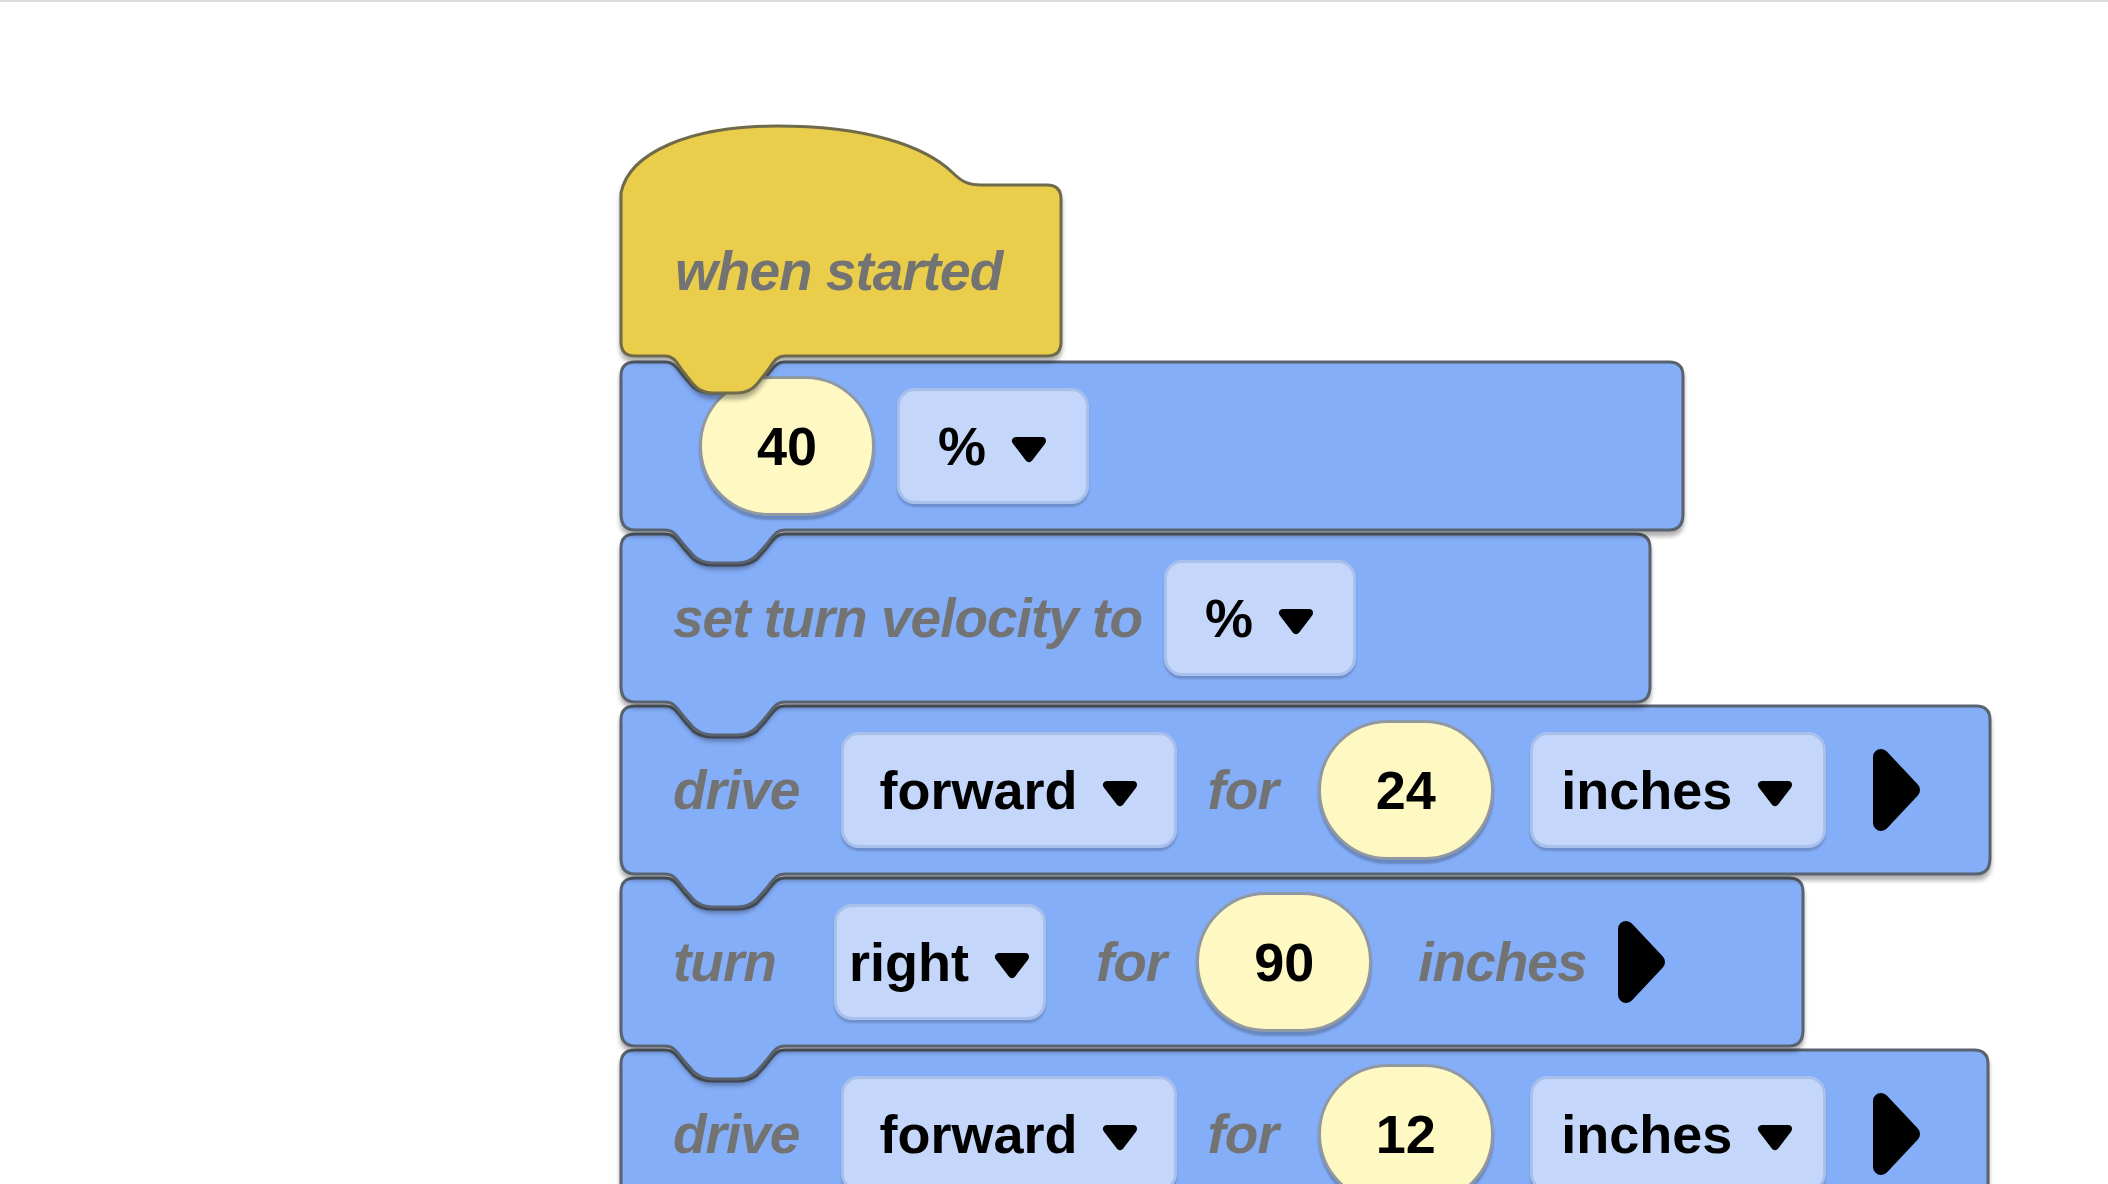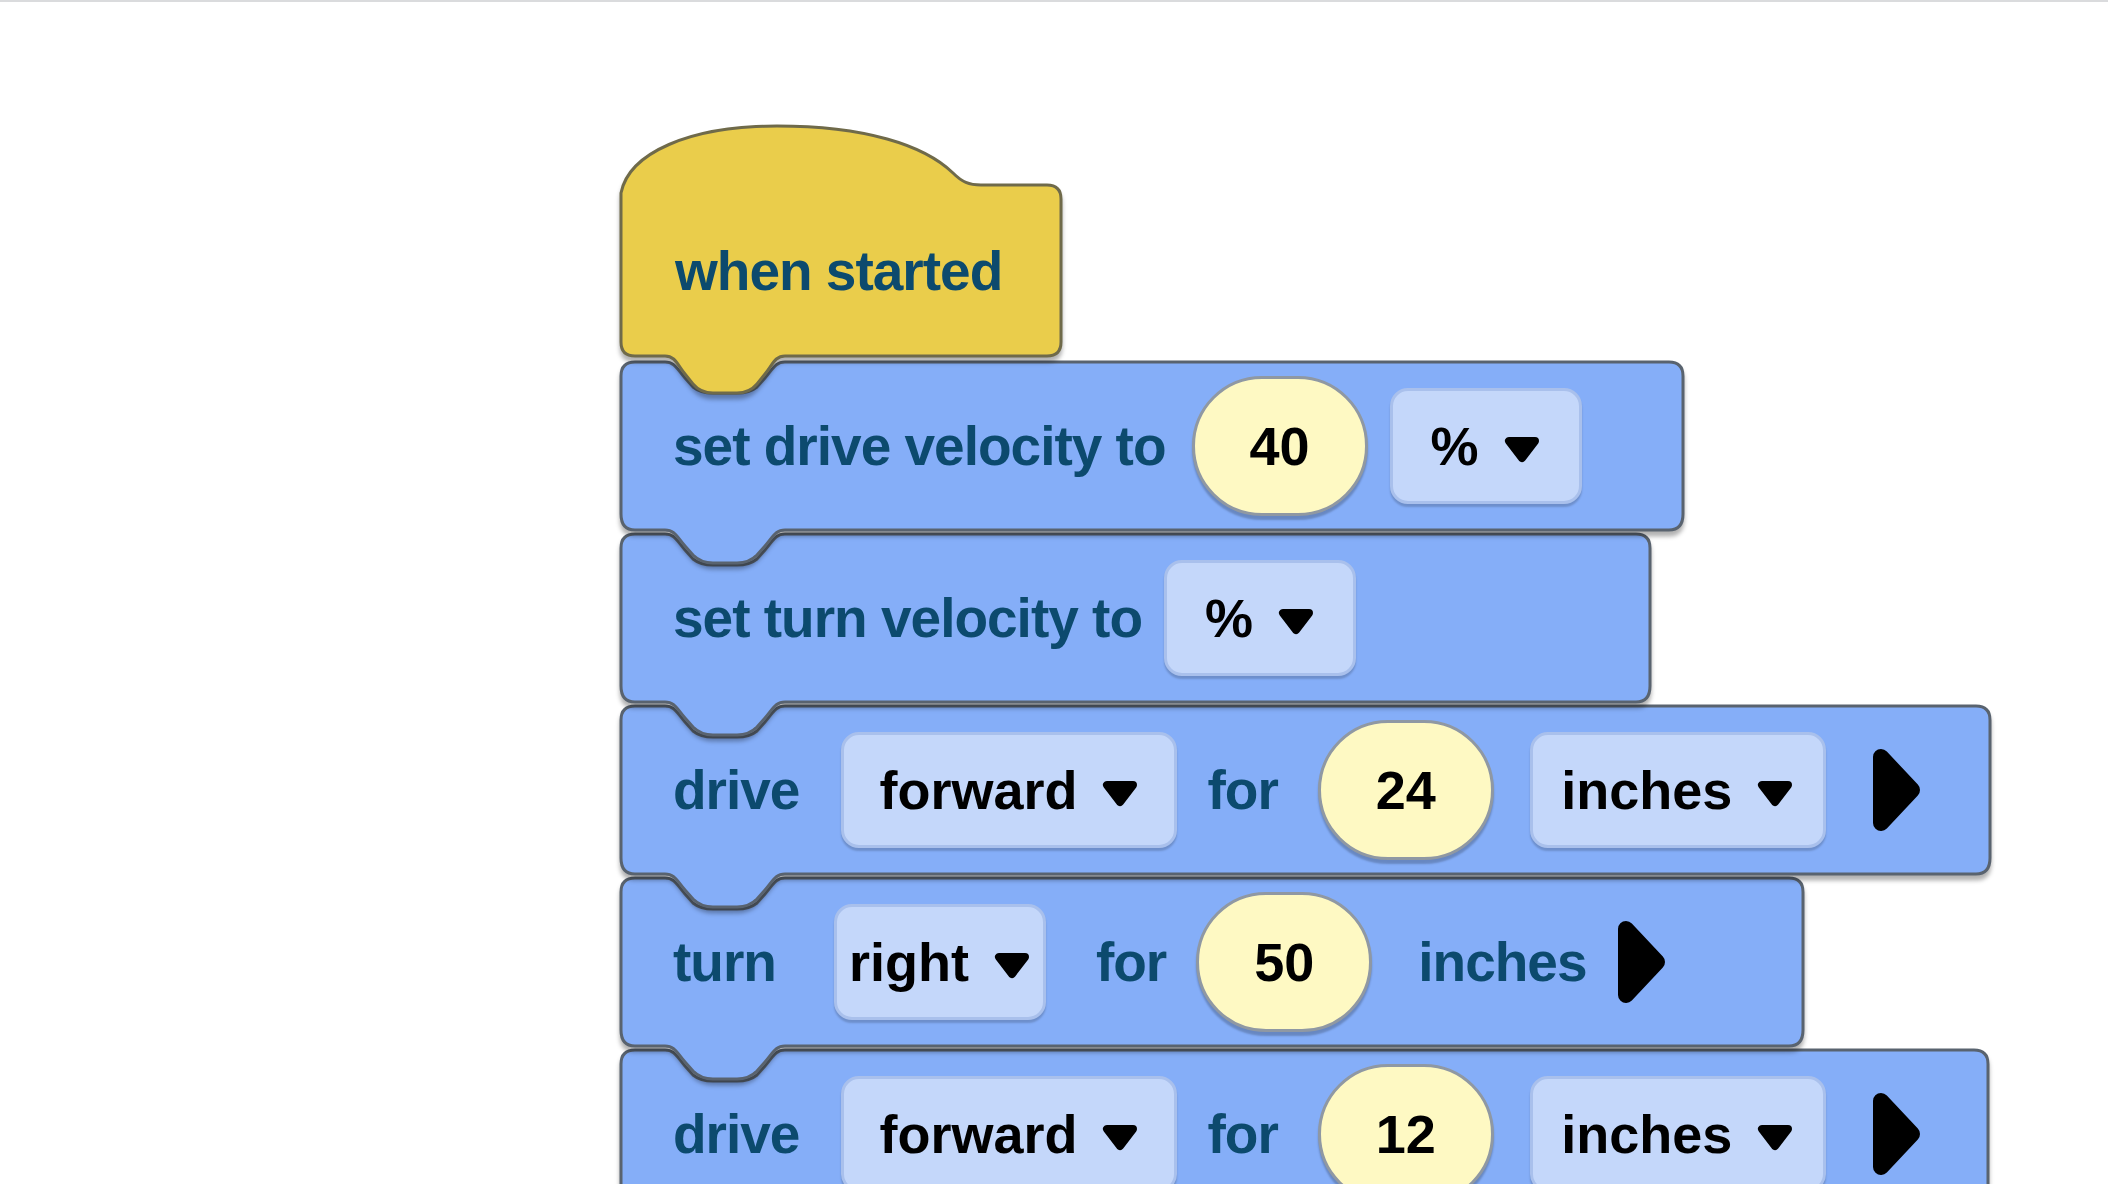--- a/index.html
+++ b/index.html
@@ -5,21 +5,21 @@
   html,body{margin:0;padding:0;background:#ffffff;}
   .canvas{position:relative;width:2108px;height:1184px;background:#ffffff;overflow:hidden;
           font-family:"Liberation Sans",sans-serif;}
   .topline{position:absolute;top:0;left:0;right:0;height:2px;background:#dadbdd;}
   .block{position:absolute;}
   .block > svg{position:absolute;left:0;top:0;overflow:visible;
                filter:drop-shadow(0px 5px 2px rgba(0,0,0,0.30));}
   .row{position:absolute;left:0;top:0;height:172px;width:100%;display:flex;align-items:center;
        padding-left:54px;box-sizing:border-box;}
   .hatrow{top:62px;height:171px;padding-left:56px;}
-  .lbl{font-weight:700;font-size:55px;letter-spacing:-1px;color:#0c4a6e;white-space:nowrap;flex:none;}
+  .lbl{font-weight:700;font-size:55px;letter-spacing:-1px;color:#737373;white-space:nowrap;flex:none;font-style:italic;}
   .num{width:176px;height:140px;border-radius:70px;background:#fef9c3;border:3px solid #8f98a3;
        box-shadow:0 4px 2px rgba(0,0,0,0.22);display:flex;align-items:center;justify-content:center;
        font-weight:700;font-size:54px;color:#000;box-sizing:border-box;flex:none;}
   .dd{height:116px;border-radius:18px;background:#c4d7fa;border:3px solid #a9c0ec;
       box-shadow:0 3px 2px rgba(0,0,0,0.18);display:flex;align-items:center;justify-content:center;
       gap:24px;font-weight:700;font-size:54px;color:#000;box-sizing:border-box;flex:none;white-space:nowrap;}
   .caret{flex:none;margin-top:6px;}
   .caret path{fill:#000;stroke:#000;stroke-width:8;stroke-linejoin:round;}
   .play{flex:none;}
   .play path{fill:#000;stroke:#000;stroke-width:16;stroke-linejoin:round;}
@@ -39,21 +39,20 @@
     <div class="row hatrow">
       <span class="lbl">when started</span>
     </div>
   </div>
 
   <div class="block" style="left:619px;top:360px;width:1066px;height:172px;z-index:6">
     <svg width="1066" height="208" viewBox="0 0 1066 208">
       <path class="stmtshape" d="M 16 2 L 46 2 C 56 2 58 9 66 18 L 74 27 C 79 31 86 33 94 33 L 118 33 C 126 33 133 31 138 27 L 146 18 C 154 9 156 2 166 2 L 1050 2 Q 1064 2 1064 16 L 1064 154 Q 1064 170 1050 170 L 166 170 C 156 170 154 177 146 186 L 138 195 C 133 200 126 203 118 203 L 94 203 C 86 203 79 200 74 195 L 66 186 C 58 177 56 170 46 170 L 16 170 Q 2 170 2 154 L 2 16 Q 2 2 16 2 Z"></path>
     </svg>
     <div class="row">
-      <span class="lbl">set drive velocity to</span>
       <div class="num" style="margin-left:26px">
         <span>40</span>
       </div>
       <div class="dd" style="margin-left:22px;width:192px">
         <span>%</span>
         <svg class="caret" width="38" height="28" viewBox="0 0 38 28">
           <path d="M6 6 L32 6 L19 23 Z"></path>
           </svg>
       </div>
     </div>
@@ -109,21 +108,21 @@
     <div class="row">
       <span class="lbl">turn</span>
       <div class="dd" style="margin-left:58px;width:212px">
         <span>right</span>
         <svg class="caret" width="38" height="28" viewBox="0 0 38 28">
           <path d="M6 6 L32 6 L19 23 Z"></path>
           </svg>
       </div>
       <span class="lbl" style="margin-left:50px">for</span>
       <div class="num" style="margin-left:30px">
-        <span>50</span>
+        <span>90</span>
       </div>
       <span class="lbl" style="margin-left:46px">inches</span>
       <svg class="play" style="margin-left:28px" width="52" height="88" viewBox="0 0 52 88">
         <path d="M11 11 L42 44 L11 77 Z"></path>
         </svg>
     </div>
   </div>
 
   <div class="block" style="left:619px;top:1048px;width:1371px;height:172px;z-index:2">
     <svg width="1371" height="208" viewBox="0 0 1371 208">

